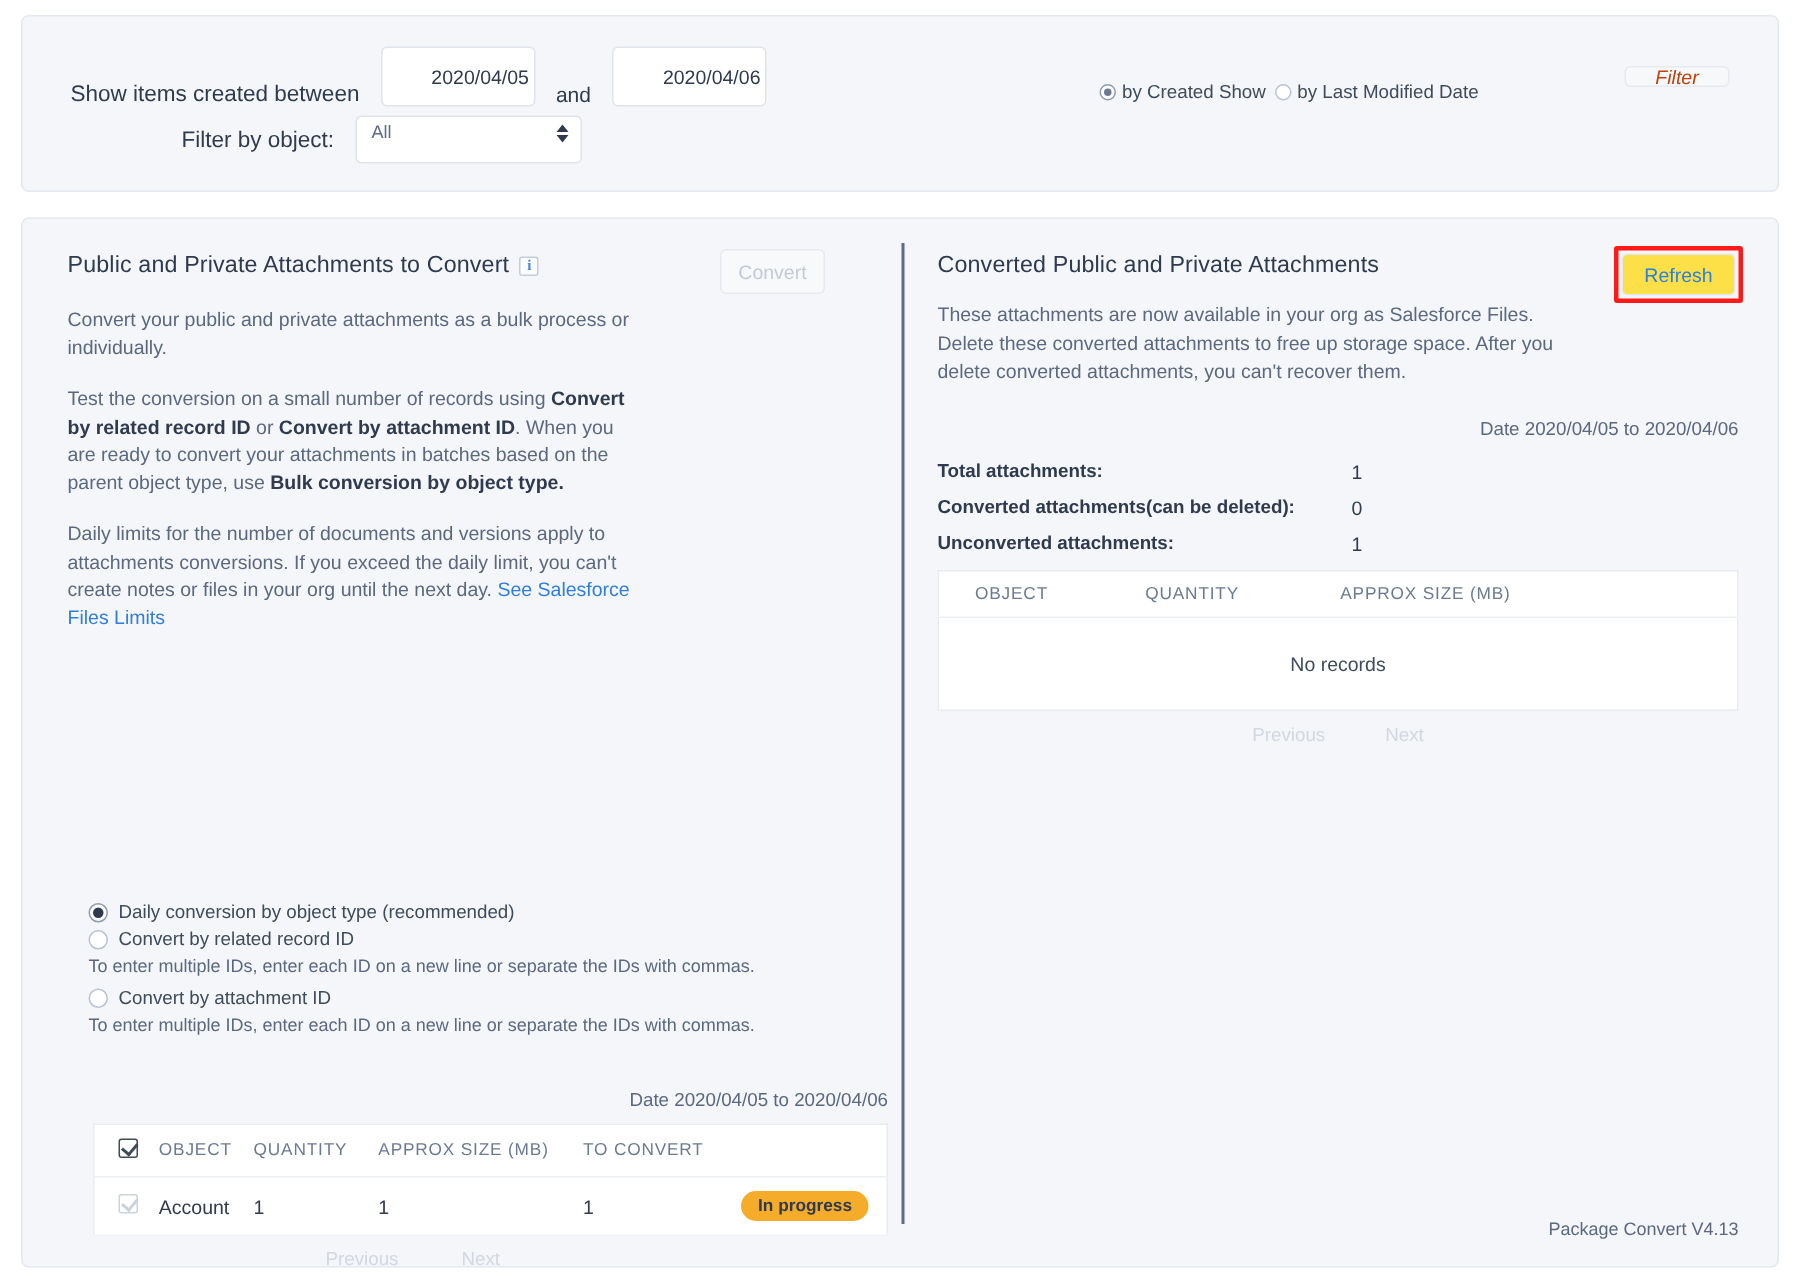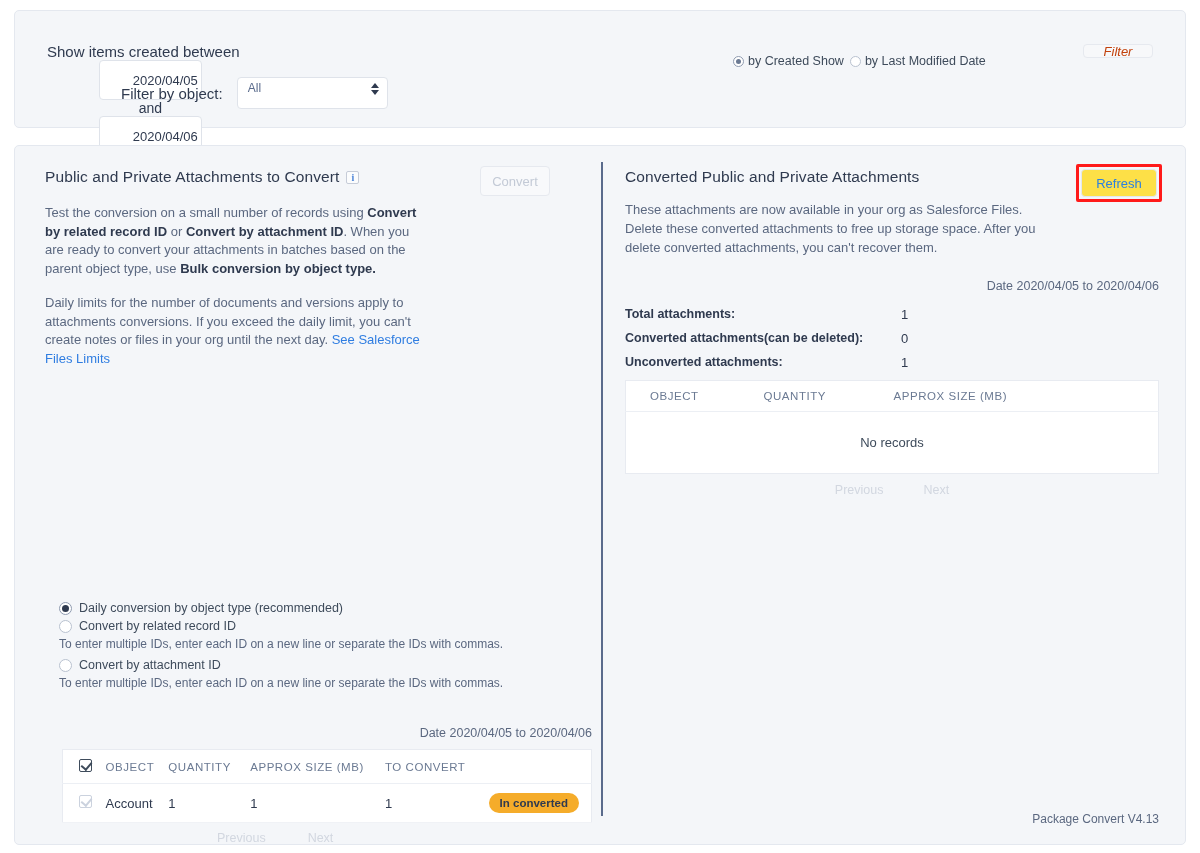--- a/index.html
+++ b/index.html
@@ -18,21 +18,21 @@
   
   .card {
     background:#f4f6f9;
     border:1px solid #e4e8ef;
     border-radius:5px;
   }
   .filter-card { height:118px; position:relative; }
   .main-card { margin-top:17px; height:700px; position:relative; display:flex; }
 
   
-  .filter-row1 { position:absolute; left:32px; top:32px; display:flex; align-items:center;flex-direction:column; }
+  .filter-row1 { position:absolute; left:32px; top:20px; display:flex; align-items:flex-end; }
   .filter-row2 { position:absolute; left:106px; top:66px; display:flex; align-items:center; }
   .filter-label {
     font-size:15px; color:#2f3a4f; font-weight:400; white-space:nowrap;
   }
   .date-input {
     width:103px; height:40px; margin-left:14px;
     background:#ffffff; border:1px solid #dfe3ea; border-radius:4px;
     font-family:"Liberation Sans", sans-serif; font-size:13px;
     color:#2f3a4f; text-align:center;
     outline:none;
@@ -259,20 +259,21 @@
     <div class="pane-left">
 
       <div class="pane-head">
         <div class="pane-title">Public and Private Attachments to Convert</div>
         <span class="info-icon">i</span>
       </div>
 
       <div class="ghost-btn convert-btn">Convert</div>
 
       <div class="body-copy">
+        <p>Convert your public and private attachments as a bulk process or individually.</p>
         <p><span>Test the conversion on a small number of records using </span><b>Convert by related record ID</b><span> or </span><b>Convert by attachment ID</b><span>. When you are ready to convert your attachments in batches based on the parent object type, use </span><b>Bulk conversion by object type.</b></p>
         <p><span>Daily limits for the number of documents and versions apply to attachments conversions. If you exceed the daily limit, you can't create notes or files in your org until the next day. </span><a class="link" href="#">See Salesforce Files Limits</a></p>
       </div>
 
       <div class="mode-list">
         <label class="mode-row">
           <span class="radio big checked"></span>
           <span>Daily conversion by object type (recommended)</span>
         </label>
         <div class="mode-gap"></div>
@@ -307,21 +308,21 @@
           <tbody>
             <tr>
               <td class="cb">
                 <span class="chk muted"></span>
               </td>
               <td>Account</td>
               <td>1</td>
               <td>1</td>
               <td>1</td>
               <td style="text-align:right;padding-right:12px">
-                <span class="badge">In converted</span>
+                <span class="badge">In progress</span>
               </td>
             </tr>
           </tbody>
         </table>
 
         <div class="pager">
           <span>Previous</span>
           <span>Next</span>
         </div>
 

